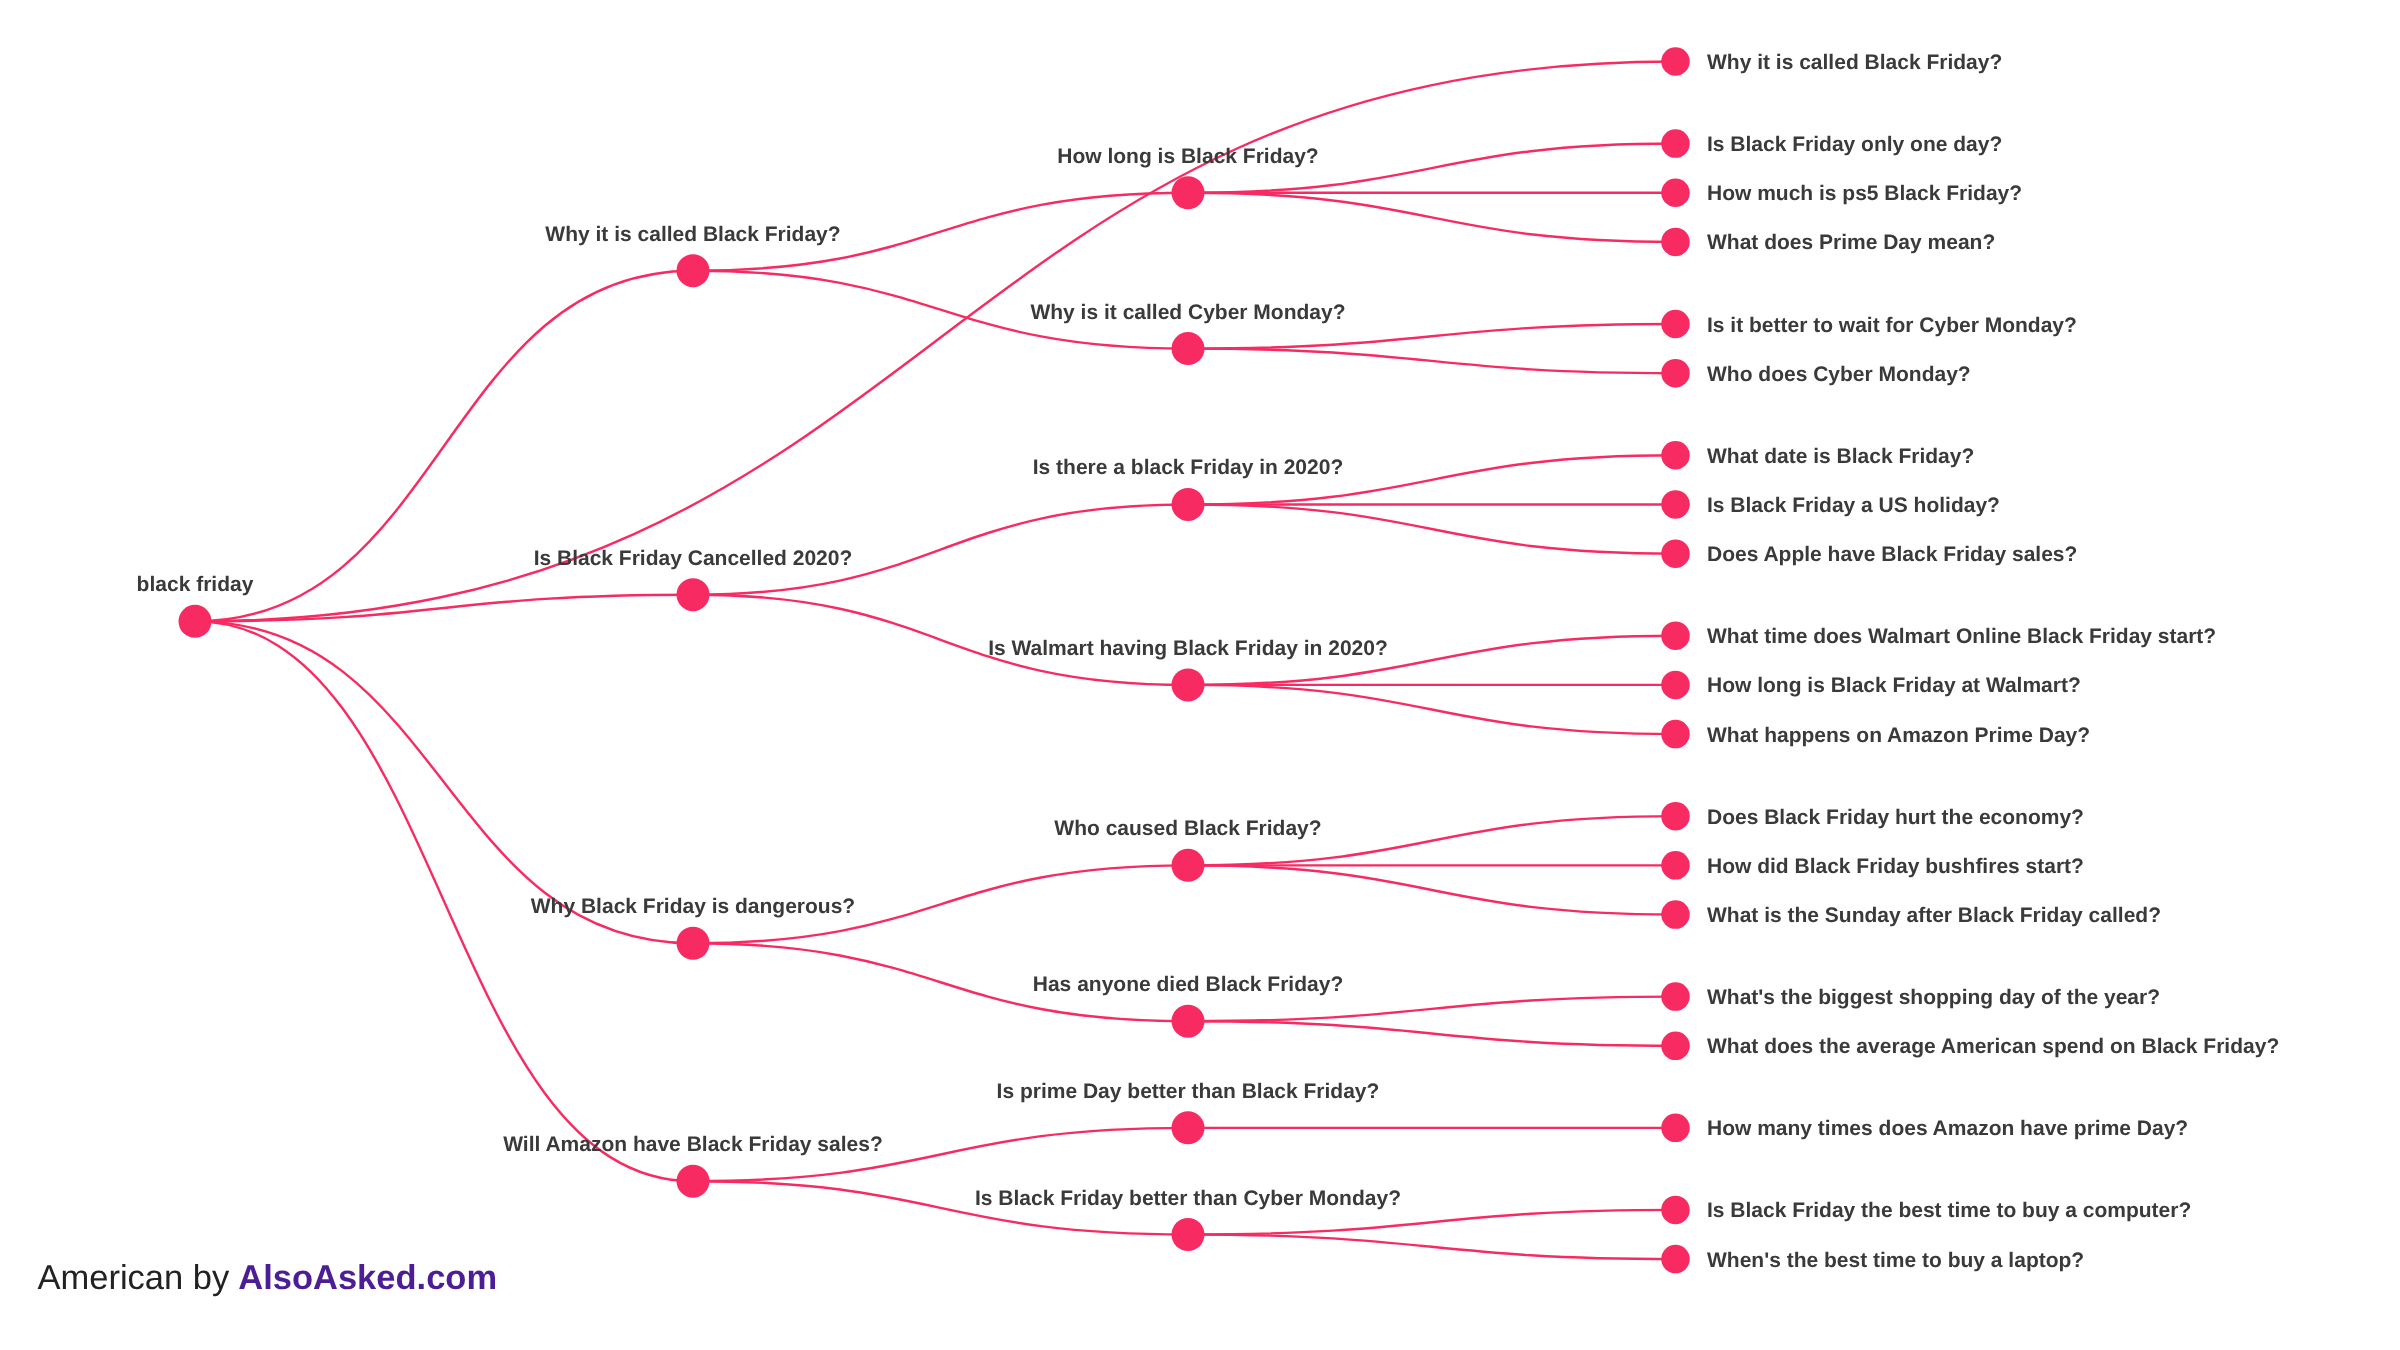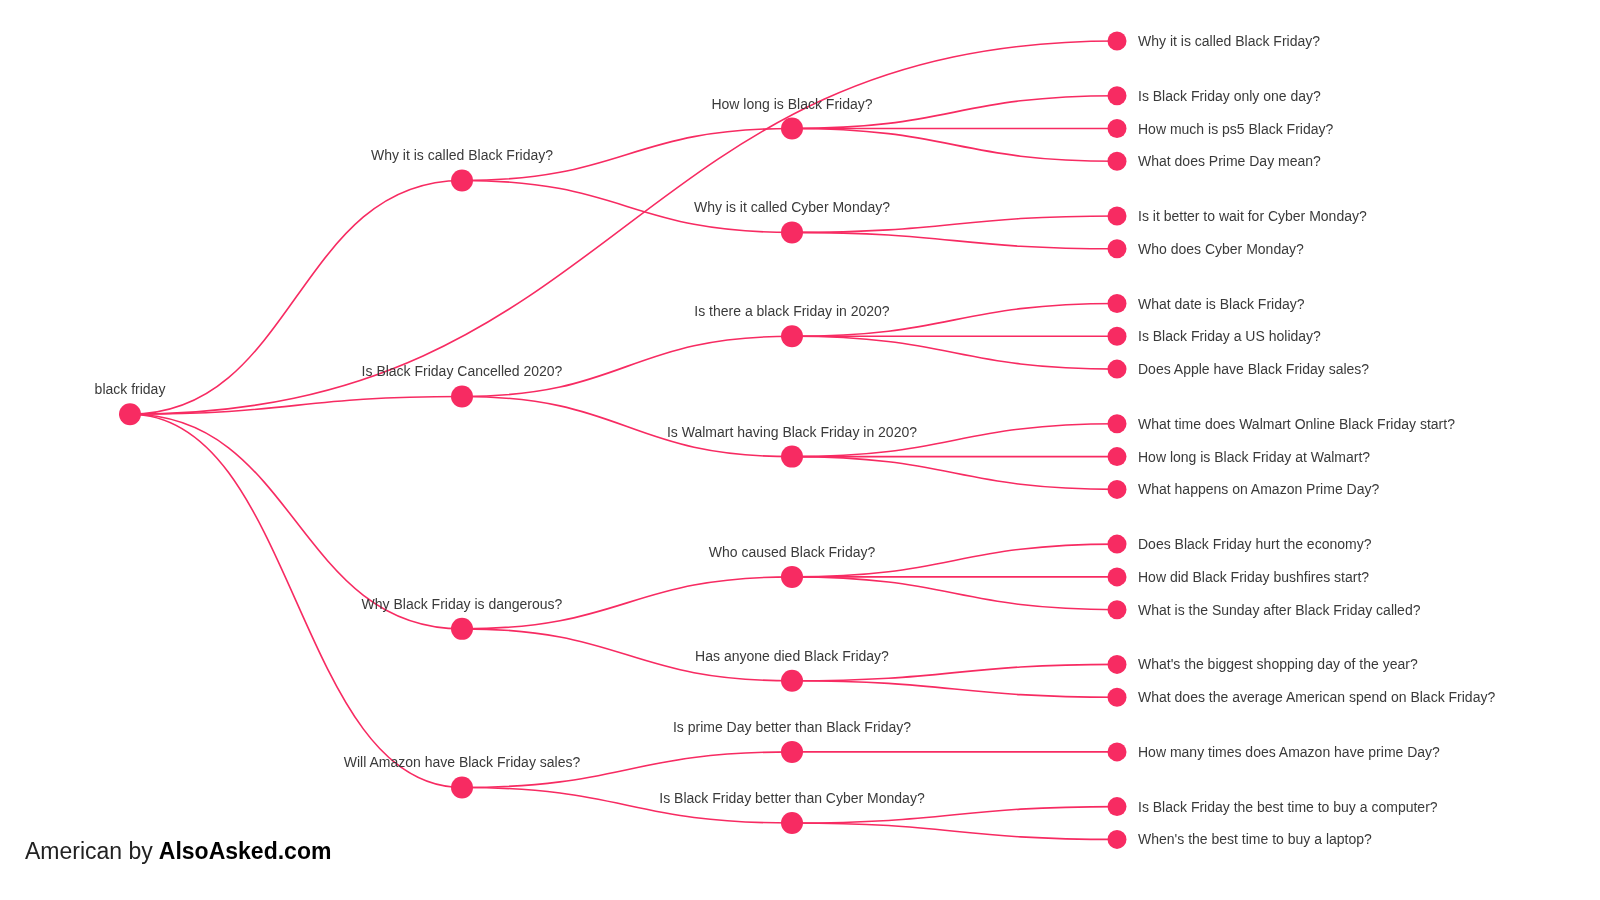--- a/index.html
+++ b/index.html
@@ -1,20 +1,20 @@
 <!DOCTYPE html>
 <html><head>
 <meta charset="utf-8">
 <style>
   html,body{margin:0;padding:0;width:1600px;height:900px;background:#ffffff;overflow:hidden;
             font-family:"Liberation Sans","DejaVu Sans",sans-serif;}
-  #stage{position:absolute;left:0;top:0;width:1284px;height:900px;}
+  #stage{position:absolute;left:0;top:0;width:1284px;height:900px;font-weight:bold;}
   svg text{font-family:"Liberation Sans","DejaVu Sans",sans-serif;font-size:14px;}
   .footer{position:absolute;left:25px;top:838px;font-size:23px;color:#222222;}
-  .footer .brand{font-weight:700;color:#000000;text-decoration:none;margin-left:6px;cursor:pointer;}
+  .footer .brand{font-weight:700;color:#4c1d95;text-decoration:none;margin-left:6px;cursor:pointer;}
 </style>
 </head>
 <body>
 
 <div id="stage">
   <svg id="tree-svg" width="1600" height="900" viewBox="0 0 1600 900">
       <g>
         <path d="M 130 414.225 C 623.5 414.225 623.5 41 1117 41" fill="none" stroke="#f72b62" stroke-width="1.6"></path>
         <path d="M 130 414.225 C 296 414.225 296 180.45 462 180.45" fill="none" stroke="#f72b62" stroke-width="1.6"></path>
         <path d="M 462 180.45 C 627 180.45 627 128.5 792 128.5" fill="none" stroke="#f72b62" stroke-width="1.6"></path>

